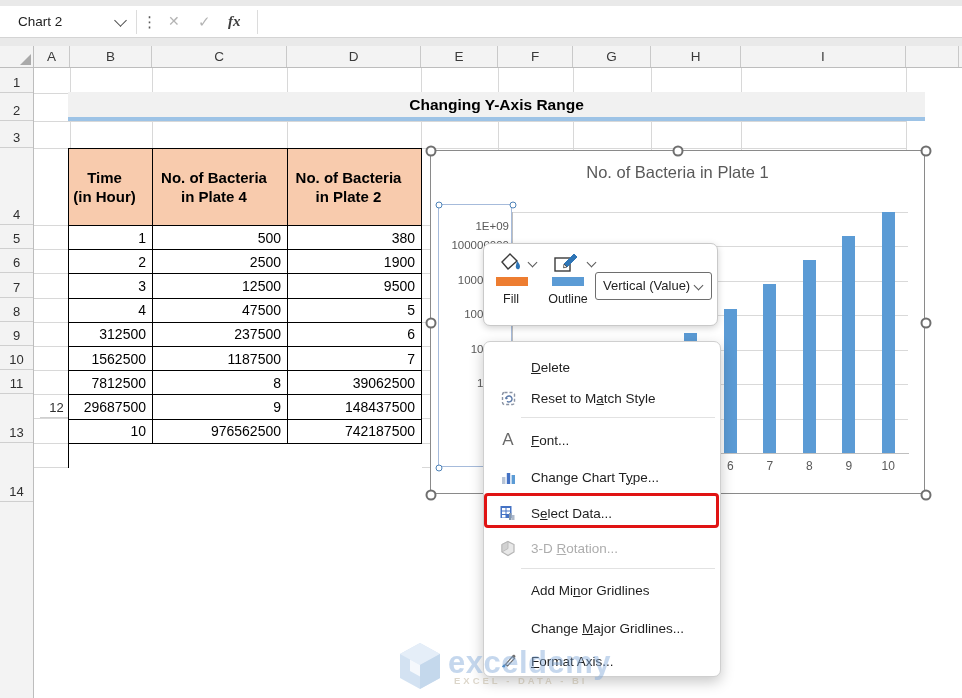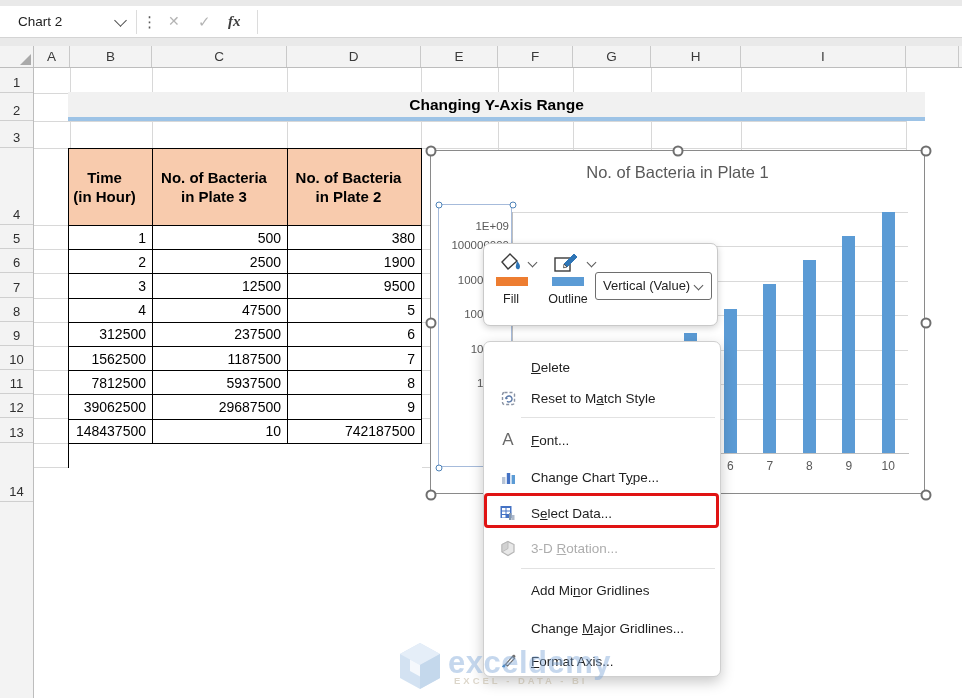--- a/index.html
+++ b/index.html
@@ -111,21 +111,21 @@
     <div class="rowhead" style="top:25px;height:28px;">2</div>
     <div class="rowhead" style="top:53px;height:27px;">3</div>
     <div class="rowhead" style="top:80px;height:77px;">4</div>
     <div class="rowhead" style="top:157px;height:24px;">5</div>
     <div class="rowhead" style="top:181px;height:24px;">6</div>
     <div class="rowhead" style="top:205px;height:25px;">7</div>
     <div class="rowhead" style="top:230px;height:24px;">8</div>
     <div class="rowhead" style="top:254px;height:24px;">9</div>
     <div class="rowhead" style="top:278px;height:24px;">10</div>
     <div class="rowhead" style="top:302px;height:24px;">11</div>
-    <div class="rowhead" style="top:326px;height:24px;">12</div>
+    <div class="rowhead" style="top:326px;height:24px;margin-left:40px;">12</div>
     <div class="rowhead" style="top:350px;height:25px;">13</div>
     <div class="rowhead" style="top:376px;height:24px;margin-top:34px;">14</div>
   </div>
 
   <div class="gl" style="left:70px;top:68px;width:1px;height:80px;"></div>
   <div class="gl" style="left:152px;top:68px;width:1px;height:80px;"></div>
   <div class="gl" style="left:287px;top:68px;width:1px;height:80px;"></div>
   <div class="gl" style="left:421px;top:68px;width:1px;height:399px;"></div>
   <div class="gl" style="left:498px;top:68px;width:1px;height:82px;"></div>
   <div class="gl" style="left:573px;top:68px;width:1px;height:82px;"></div>
@@ -149,21 +149,21 @@
 
   <div class="banner">Changing Y-Axis Range</div>
 
   <div class="xtable">
     <div class="cell th">
         <span>Time</span>
         <span>(in Hour)</span>
       </div>
     <div class="cell th">
         <span>No. of Bacteria</span>
-        <span>in Plate 3</span>
+        <span>in Plate 4</span>
       </div>
     <div class="cell th">
         <span>No. of Bacteria</span>
         <span>in Plate 2</span>
       </div>
 
     <div class="cell">1</div>
     <div class="cell">500</div>
     <div class="cell">380</div>
     <div class="cell">2</div>
@@ -175,27 +175,27 @@
     <div class="cell">4</div>
     <div class="cell">47500</div>
     <div class="cell">5</div>
     <div class="cell">312500</div>
     <div class="cell">237500</div>
     <div class="cell">6</div>
     <div class="cell">1562500</div>
     <div class="cell">1187500</div>
     <div class="cell">7</div>
     <div class="cell">7812500</div>
-    <div class="cell">5937500</div>
     <div class="cell">8</div>
     <div class="cell">39062500</div>
     <div class="cell">29687500</div>
     <div class="cell">9</div>
     <div class="cell">148437500</div>
     <div class="cell">10</div>
+    <div class="cell">976562500</div>
     <div class="cell">742187500</div>
   </div>
 
   <div class="chart">
     <div class="chart-title">No. of Bacteria in Plate 1</div>
     <div id="plot">
         <div class="plot-gl" style="top: 60.85px;"></div>
         <div class="y-tick" style="top: 69px;">1E+09</div>
         <div class="plot-gl" style="top: 95.3px;"></div>
         <div class="y-tick" style="top: 88.3px;">100000000</div>

